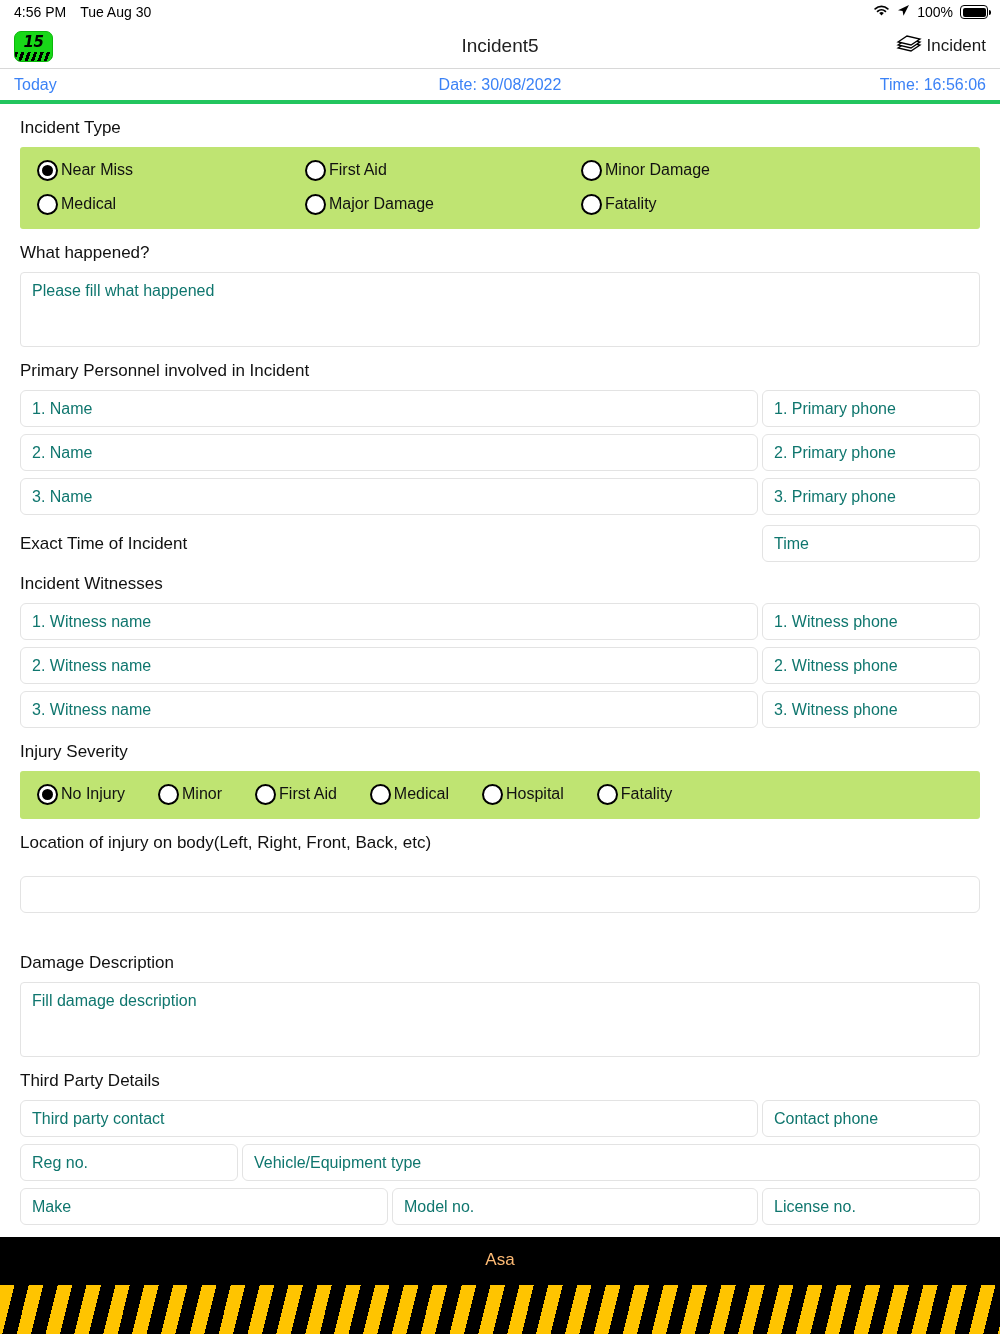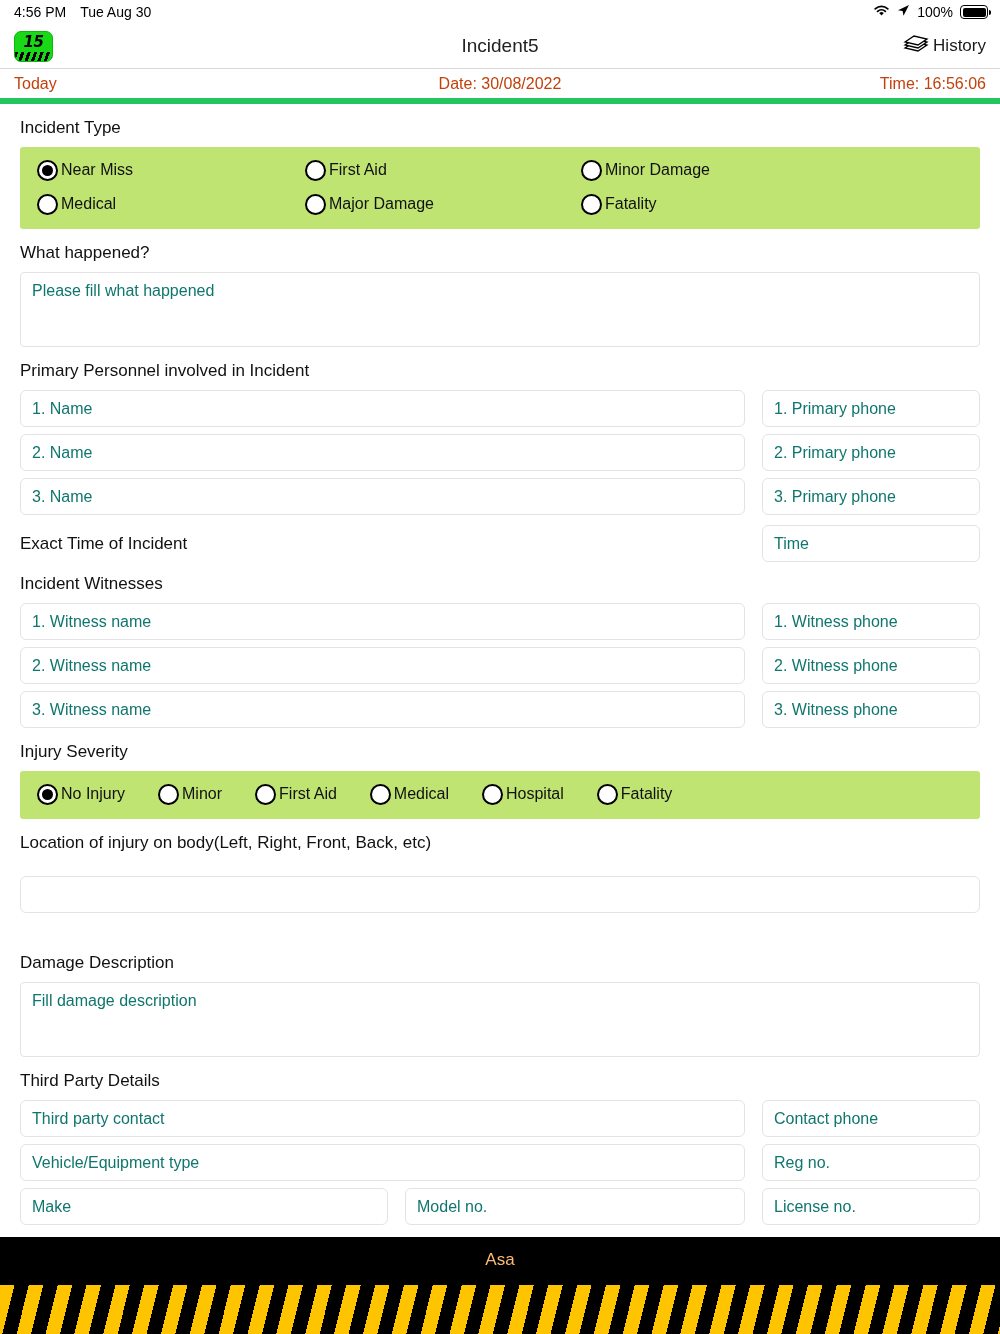--- a/index.html
+++ b/index.html
@@ -58,21 +58,21 @@
     font-size: 19px; color: #222; pointer-events: none;
   }
   .history-btn {
     margin-left: auto; display: flex; align-items: center; gap: 4px;
     font-size: 17px; color: #1a1a1a; z-index: 2;
   }
 
   
   .infobar {
     height: 35px; display: flex; align-items: center;
-    border-bottom: 6px solid #22c55e; padding: 0 14px; font-size: 16px; color: #c2410c;
+    border-bottom: 4px solid #22c55e; padding: 0 14px; font-size: 16px; color: #3b82f6;
     position: relative;
   }
   .infobar .today { flex: 0 0 auto; }
   .infobar .date { position:absolute; left:0; right:0; text-align:center; }
   .infobar .time { margin-left: auto; z-index:1; }
 
   
   .content { padding: 0 20px; }
   .section-label {
     font-size: 17px; color: #111; margin: 14px 0 9px 0;
@@ -103,21 +103,21 @@
   .sev-row .radio-opt { margin-right: 33px; }
 
   
   .fld {
     border: 1px solid #e3e3e3; border-radius: 6px; background: #fff;
     height: 37px; display: flex; align-items: center; padding: 0 11px;
     font-size: 16px; color: #0f766e;
   }
   .fld.ta { height: 75px; align-items: flex-start; padding-top: 9px; border-radius: 4px; }
   .fld.plain { height: 37px; }
-  .row { display: flex; gap: 17px; margin-bottom: 7px; }
+  .row { display: flex; gap: 4px; margin-bottom: 7px; }
   .row .c-wide { flex: 1 1 auto; }
   .row .c-side { flex: 0 0 218px; }
   .row .c-third-a { flex: 0 0 368px; }
   .row .c-third-b { flex: 1 1 auto; }
 
   .timeline-row { display: flex; align-items: center; margin: 10px 0 0 0; }
   .timeline-row .lbl { font-size: 17px; color: #111; }
   .timeline-row .time-fld { margin-left: auto; width: 218px; }
 
   .spacer-14 { height: 14px; }
@@ -172,21 +172,21 @@
     </div>
     <div class="nav-title">Incident5</div>
     <div class="history-btn">
       <span>
         <svg width="26" height="20" viewBox="0 0 26 20">
           <path d="M2 14 L11 8 L24 11 L15 17 Z" fill="#fff" stroke="#000" stroke-width="1.3"></path>
           <path d="M2 11 L11 5 L24 8 L15 14 Z" fill="#fff" stroke="#000" stroke-width="1.3"></path>
           <path d="M2 8 L11 2 L24 5 L15 11 Z" fill="#fff" stroke="#000" stroke-width="1.3"></path>
         </svg>
       </span>
-      <span>History</span>
+      <span>Incident</span>
     </div>
   </div>
 
   <div class="infobar">
     <span class="today">Today</span>
     <span class="date">Date: 30/08/2022</span>
     <span class="time">Time: 16:56:06</span>
   </div>
 
   <div class="content">
@@ -332,25 +332,25 @@
     <div class="section-label">Third Party Details</div>
     <div class="row">
       <div class="fld c-wide">
           <span>Third party contact</span>
         </div>
       <div class="fld c-side">
           <span>Contact phone</span>
         </div>
     </div>
     <div class="row">
+      <div class="fld c-side">
+          <span>Reg no.</span>
+        </div>
       <div class="fld c-wide">
           <span>Vehicle/Equipment type</span>
-        </div>
-      <div class="fld c-side">
-          <span>Reg no.</span>
         </div>
     </div>
     <div class="row">
       <div class="fld c-third-a">
           <span>Make</span>
         </div>
       <div class="fld c-third-b">
           <span>Model no.</span>
         </div>
       <div class="fld c-side">

